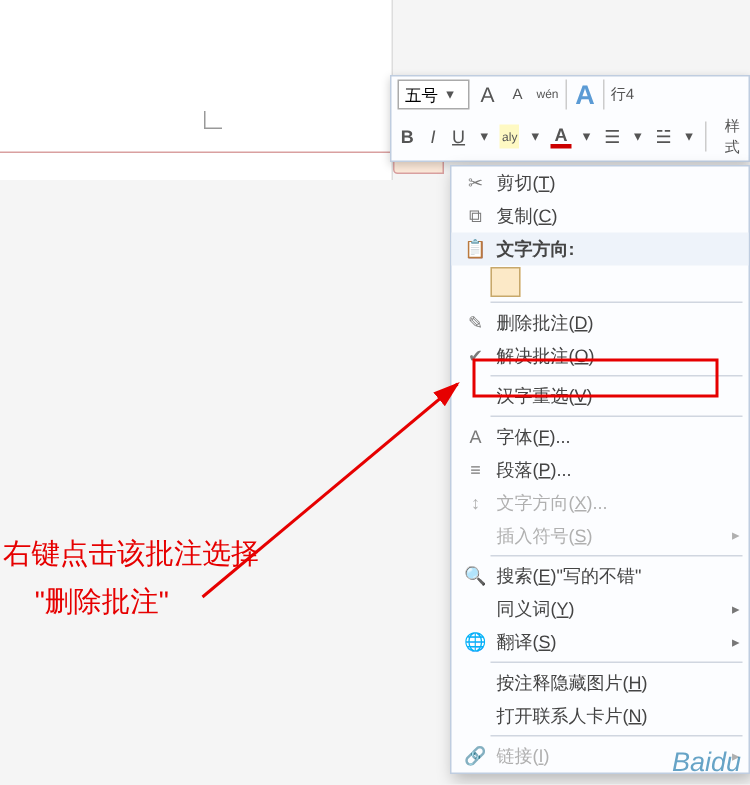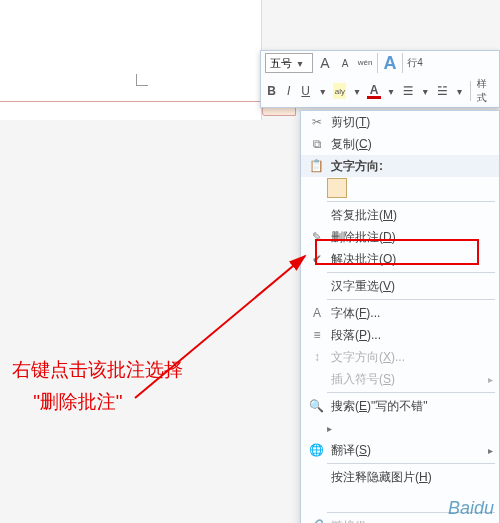--- a/index.html
+++ b/index.html
@@ -3,33 +3,33 @@
 <meta charset="utf-8">
 <style>
 html,body{margin:0;padding:0;width:500px;height:523px;background:#f5f5f5;font-family:"Microsoft YaHei",Arial,sans-serif;font-size:12px;overflow:hidden;position:relative}
 .doc{position:absolute;left:0;top:0;width:261px;height:120px;background:#fff;border-right:1px solid #ddd}
 .mini-toolbar{position:absolute;top:50px;right:0;width:238px;height:56px;background:#fcfdff;border:1px solid #bfcde0;box-shadow:0 2px 6px rgba(0,0,0,.2);display:flex;flex-direction:column}
 .tb-row{display:flex;align-items:center;padding:2px 4px;gap:4px}
 .fontsize{width:46px;height:18px;border:1px solid #aaa;background:#fff;display:flex;align-items:center;justify-content:center;font-size:11px}
 .ic{width:16px;height:16px;display:flex;align-items:center;justify-content:center;color:#555;font-size:12px}
 .ic.small{font-size:10px}
 .ic.blue{color:#5b9bd5}
-.styles{font-size:10px;color:#555;text-align:left;padding:0 2px}
+.styles{font-size:10px;color:#555;text-align:right;padding:0 2px}
 .divider-v{width:1px;height:20px;background:#ccc}
 .ctx{position:absolute;top:110px;right:0;width:198px;background:#fcfdff;border:1px solid #bfcde0;box-shadow:2px 4px 10px rgba(0,0,0,.25)}
 .ctx-item{display:flex;align-items:center;height:22px;padding:0 6px;cursor:default;position:relative}
 .ctx-icon{width:20px;height:18px;display:flex;align-items:center;justify-content:center;color:#7a7a7a;flex-shrink:0}
 .ctx-label{flex:1;padding-left:4px;color:#444}
 .ctx-label .mn{text-decoration:underline}
 .ctx-arrow{color:#777;font-size:10px}
 .ctx-head{background:#eef3fa;font-weight:bold;color:#555}
 .ctx-sep{height:1px;background:#d0d6e0;margin:2px 4px 2px 26px}
 .disabled .ctx-label,.disabled .ctx-icon,.disabled .ctx-arrow{color:#b0b0b0}
 .highlight-box{position:absolute;top:239px;right:21px;width:160px;height:22px;border:2px solid #e60000;pointer-events:none}
-.annotation{position:absolute;left:12px;top:354px;color:#e60000;font-size:19px;line-height:32px}
+.annotation{position:absolute;left:2px;top:354px;color:#e60000;font-size:19px;line-height:32px}
 .arrow-svg{position:absolute;left:130px;top:248px;pointer-events:none}
 .comment-line{position:absolute;left:0;top:101px;width:262px;height:1px;background:#d9a0a0}
 .comment-balloon{position:absolute;left:262px;top:82px;width:32px;height:32px;border:1px solid #d9a0a0;border-radius:3px 0 0 3px;background:#fdeada}
 .watermark{position:absolute;right:6px;bottom:4px;font-size:18px;color:#0369a1;font-style:italic;opacity:.6}
 .page-corner{position:absolute;left:136px;top:46px;width:40px;height:40px}
 .page-corner::before{content:"";position:absolute;left:0;bottom:0;width:12px;height:1px;background:#999}
 .page-corner::after{content:"";position:absolute;left:0;bottom:0;width:1px;height:12px;background:#999}
 .comment-tag{position:absolute;top:115px;right:90px;width:92px;height:18px;background:#dcdcdc;border:1px solid #b8b8b8;display:flex;align-items:center;justify-content:center;font-size:11px;color:#555}
 </style>
 </head>
@@ -87,24 +87,20 @@
   <div class="ctx-item ctx-head">
     <span class="ctx-icon">📋</span>
     <span class="ctx-label">文字方向:</span>
   </div>
   <div class="ctx-item">
     <span class="ctx-icon"></span>
     <span class="ctx-icon" style="border:1px solid #c7a86b;background:#fce9c7;width:18px;height:18px"></span>
   </div>
   <div class="ctx-sep"></div>
   <div class="ctx-item">
-    <span class="ctx-icon"></span>
-    <span class="ctx-label"><span>答复批注</span>(<span class="mn">M</span>)</span>
-  </div>
-  <div class="ctx-item">
     <span class="ctx-icon">✎</span>
     <span class="ctx-label"><span>删除批注</span>(<span class="mn">D</span>)</span>
   </div>
   <div class="ctx-item">
     <span class="ctx-icon">✔</span>
     <span class="ctx-label"><span>解决批注</span>(<span class="mn">O</span>)</span>
   </div>
   <div class="ctx-sep"></div>
   <div class="ctx-item">
     <span class="ctx-icon"></span>
@@ -128,34 +124,36 @@
     <span class="ctx-label"><span>插入符号</span>(<span class="mn">S</span>)</span>
     <span class="ctx-arrow">▸</span>
   </div>
   <div class="ctx-sep"></div>
   <div class="ctx-item">
     <span class="ctx-icon">🔍</span>
     <span class="ctx-label"><span>搜索</span>(<span class="mn">E</span>)<span>"写的不错"</span></span>
   </div>
   <div class="ctx-item">
     <span class="ctx-icon"></span>
+    <span class="ctx-label"><span>同义词</span>(<span class="mn">Y</span>)</span>
     <span class="ctx-arrow">▸</span>
   </div>
   <div class="ctx-item">
     <span class="ctx-icon">🌐</span>
     <span class="ctx-label"><span>翻译</span>(<span class="mn">S</span>)</span>
     <span class="ctx-arrow">▸</span>
   </div>
   <div class="ctx-sep"></div>
   <div class="ctx-item">
     <span class="ctx-icon"></span>
     <span class="ctx-label"><span>按注释隐藏图片</span>(<span class="mn">H</span>)</span>
   </div>
   <div class="ctx-item">
     <span class="ctx-icon"></span>
+    <span class="ctx-label"><span>打开联系人卡片</span>(<span class="mn">N</span>)</span>
   </div>
   <div class="ctx-sep"></div>
   <div class="ctx-item disabled">
     <span class="ctx-icon">🔗</span>
     <span class="ctx-label"><span>链接</span>(<span class="mn">I</span>)</span>
     <span class="ctx-arrow">▸</span>
   </div>
 </div>
 
 <div class="highlight-box"></div>

